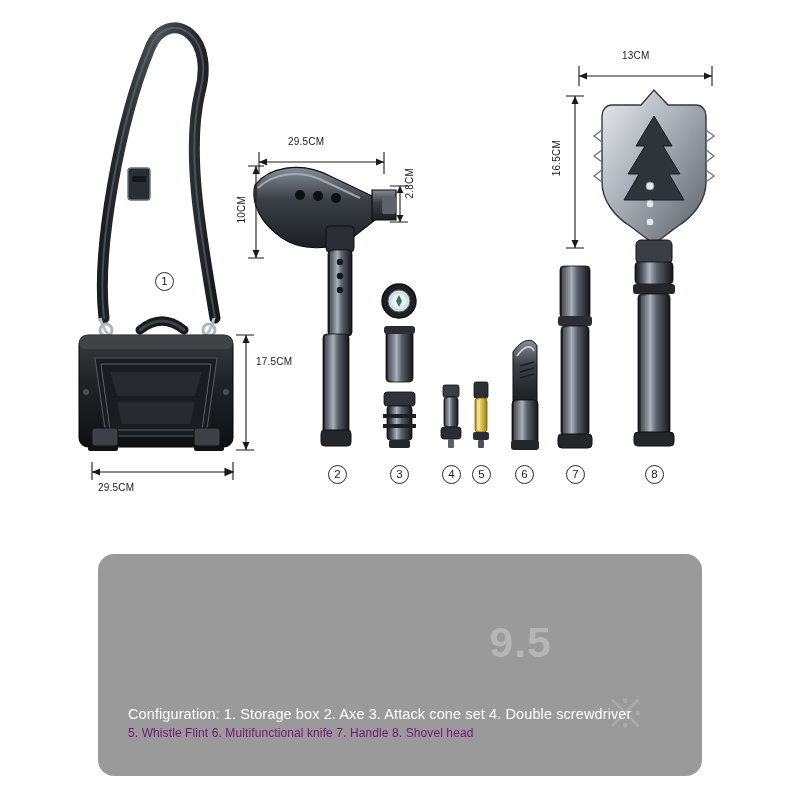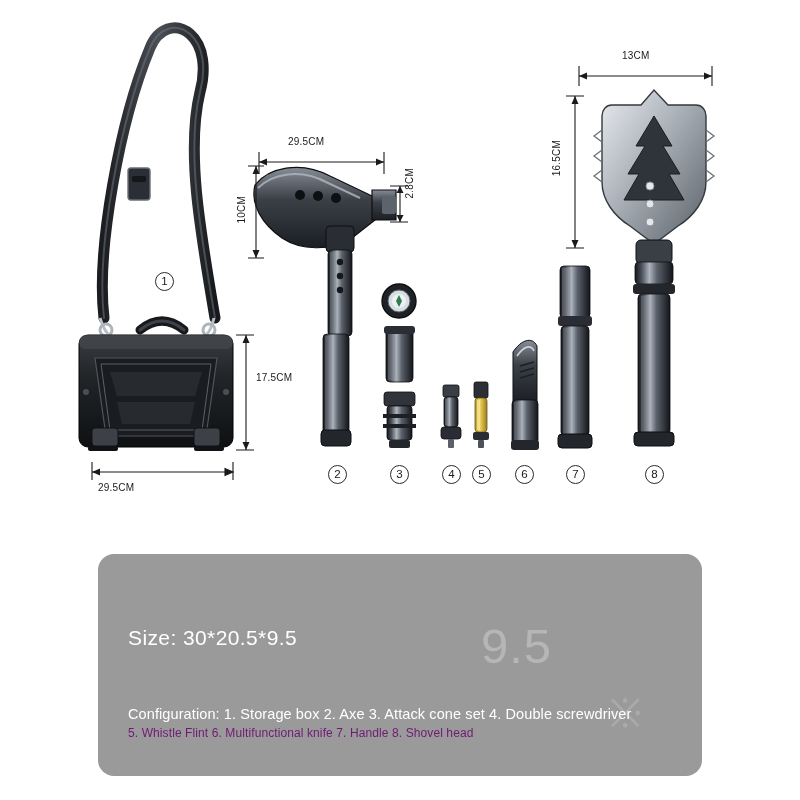--- a/index.html
+++ b/index.html
@@ -57,23 +57,23 @@
     width: 604px;
     height: 222px;
     background: #9a9a9a;
     border-radius: 16px;
     overflow: hidden;
   }
   #info-panel .watermark {
     position: absolute;
     right: 150px;
     top: 64px;
-    font-size: 49px;
+    font-size: 43px;
     color: rgba(255,255,255,0.28);
-    font-weight: normal;
+    font-weight: bold;
     letter-spacing: 1px;
   }
   #info-panel .wm2 {
     position: absolute;
     right: 60px;
     top: 130px;
     font-size: 40px;
     color: rgba(255,255,255,0.16);
   }
   .size-line {
@@ -321,21 +321,21 @@
 
       <path d="M566 96 L584 96 M566 248 L584 248"></path>
       <path d="M575 96 L575 248"></path>
       <path d="M575 96 l-3.5 8 h7 z" fill="#1a1a1a" stroke="none"></path>
       <path d="M575 248 l-3.5 -8 h7 z" fill="#1a1a1a" stroke="none"></path>
     </g>
   </svg>
 
   <div class="abs dim-label" style="left:98px; top:482px;">29.5CM</div>
 
-  <div class="abs dim-label" style="left:256px; top:372px;">17.5CM</div>
+  <div class="abs dim-label" style="left:256px; top:356px;">17.5CM</div>
 
   <div class="abs dim-label" style="left:288px; top:136px;">29.5CM</div>
 
   <div class="abs dim-label vertical" style="left:236px; top:196px;">10CM</div>
 
   <div class="abs dim-label vertical" style="left:404px; top:168px;">2.8CM</div>
 
   <div class="abs dim-label" style="left:622px; top:50px;">13CM</div>
 
   <div class="abs dim-label vertical" style="left:551px; top:140px;">16.5CM</div>
@@ -345,18 +345,17 @@
   <div class="abs callout" style="left:390px; top:465px;">3</div>
   <div class="abs callout" style="left:442px; top:465px;">4</div>
   <div class="abs callout" style="left:472px; top:465px;">5</div>
   <div class="abs callout" style="left:515px; top:465px;">6</div>
   <div class="abs callout" style="left:566px; top:465px;">7</div>
   <div class="abs callout" style="left:645px; top:465px;">8</div>
 
   <div id="info-panel">
     <div class="watermark">9.5</div>
     <div class="wm2">※</div>
-    <div class="size-line">Size: 30*20.5*9.5</div>
     <div class="config-line1">Configuration: 1. Storage box 2. Axe 3. Attack cone set 4. Double screwdriver</div>
     <div class="config-line2">5. Whistle Flint 6. Multifunctional knife 7. Handle 8. Shovel head</div>
   </div>
 
 </div>
 
 </body></html>

